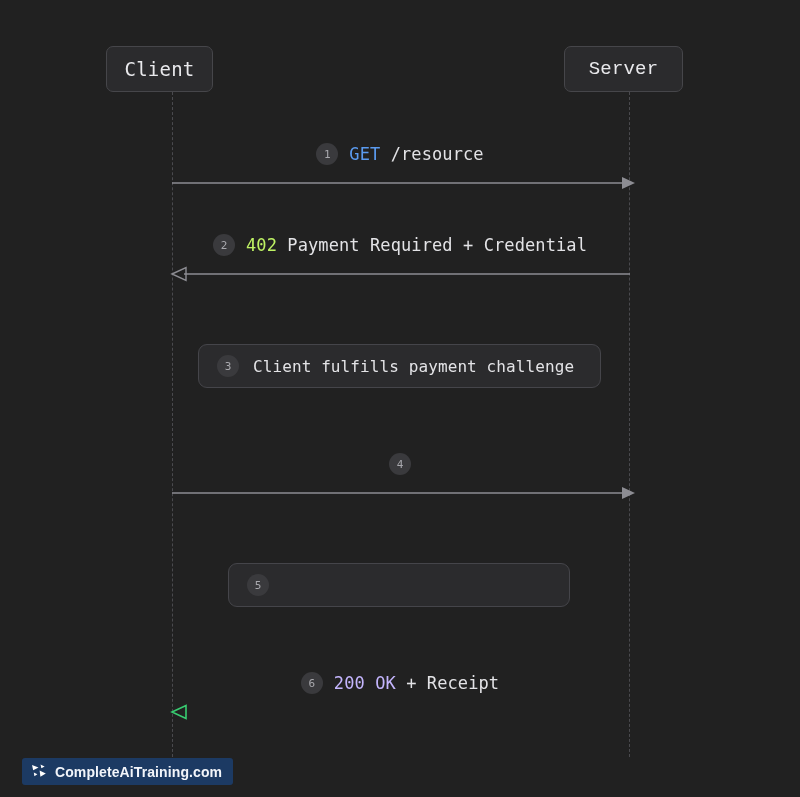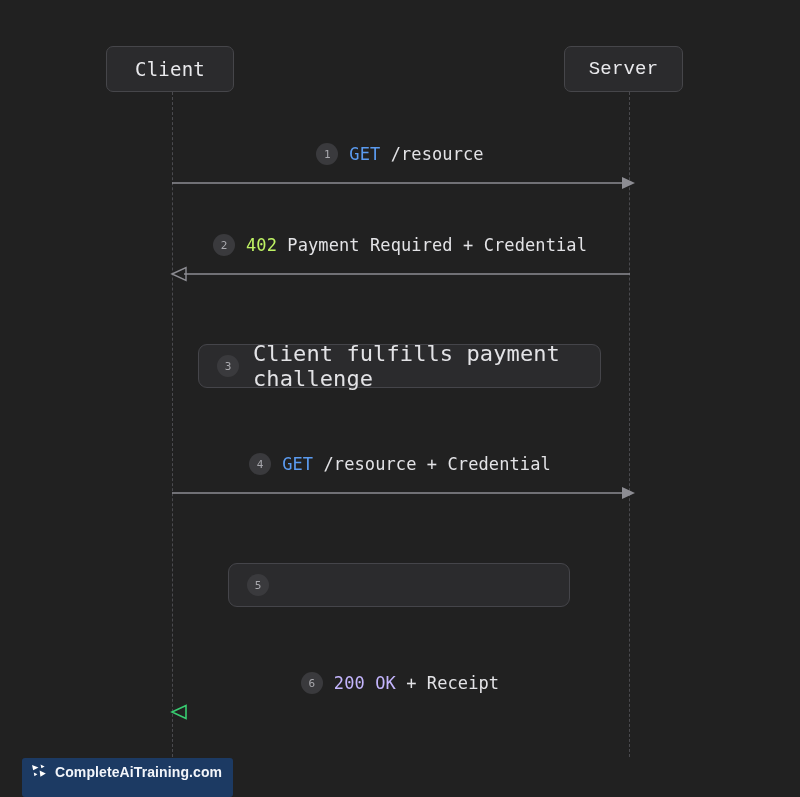--- a/index.html
+++ b/index.html
@@ -31,21 +31,21 @@
     border-radius: 7px;
     color: #e9e9ec;
     font-family: "DejaVu Sans Mono", "Liberation Mono", monospace;
     font-size: 19px;
     letter-spacing: 0.2px;
     display: flex;
     align-items: center;
     justify-content: center;
     height: 46px;
   }
-  #participant-client { left: 106px; top: 46px; width: 128px; }
+  #participant-client { left: 106px; top: 46px; width: 107px; }
   #participant-server { left: 564px; top: 46px; width: 119px; font-family: Liberation Mono, monospace; }
 
   
   .lifeline {
     position: absolute;
     top: 92px;
     width: 0;
     height: 665px;
     border-left: 1px dashed #4a4a4e;
   }
@@ -108,34 +108,34 @@
     box-sizing: border-box;
     background: #2b2b2d;
     border: 1px solid #45454a;
     border-radius: 9px;
     height: 44px;
     display: flex;
     align-items: center;
     gap: 14px;
     padding: 0 18px;
   }
-  .note .msg-text { font-size: 22px; }
+  .note .msg-text { font-size: 16px; }
 
   
   #watermark {
     position: absolute;
     left: 22px;
     top: 758px;
     height: 27px;
     background: #1c3a63;
     border-radius: 3px;
     display: flex;
     align-items: center;
     gap: 7px;
-    padding: 0 11px 12px 9px;
+    padding: 0 11px 0 9px;
   }
   #watermark .wm-text {
     font-family: "Liberation Sans", sans-serif;
     font-size: 14px;
     font-weight: bold;
     color: #f2f5fa;
     letter-spacing: 0.1px;
   }
 </style>
 </head>
@@ -180,23 +180,20 @@
   </div>
 
   <div class="note" style="left:198px; top:344px; width:403px;">
     <span class="badge">3</span>
     <span class="msg-text">Client fulfills payment challenge</span>
   </div>
 
   <div class="message">
     <div class="msg-label" style="top:453px">
       <span class="badge">4</span>
-      <span class="msg-text">
-        <span class="tok-method">GET</span><span> /resource + Credential</span>
-      </span>
     </div>
     <svg class="arrow-svg" style="top:483px" viewBox="0 0 485 20">
       <line x1="12" y1="10" x2="462" y2="10" stroke="#8d8d93" stroke-width="1.6"></line>
       <polygon points="462,4 475,10 462,16" fill="#8d8d93"></polygon>
     </svg>
   </div>
 
   <div class="note" style="left:228px; top:563px; width:342px;">
     <span class="badge">5</span>
   </div>

